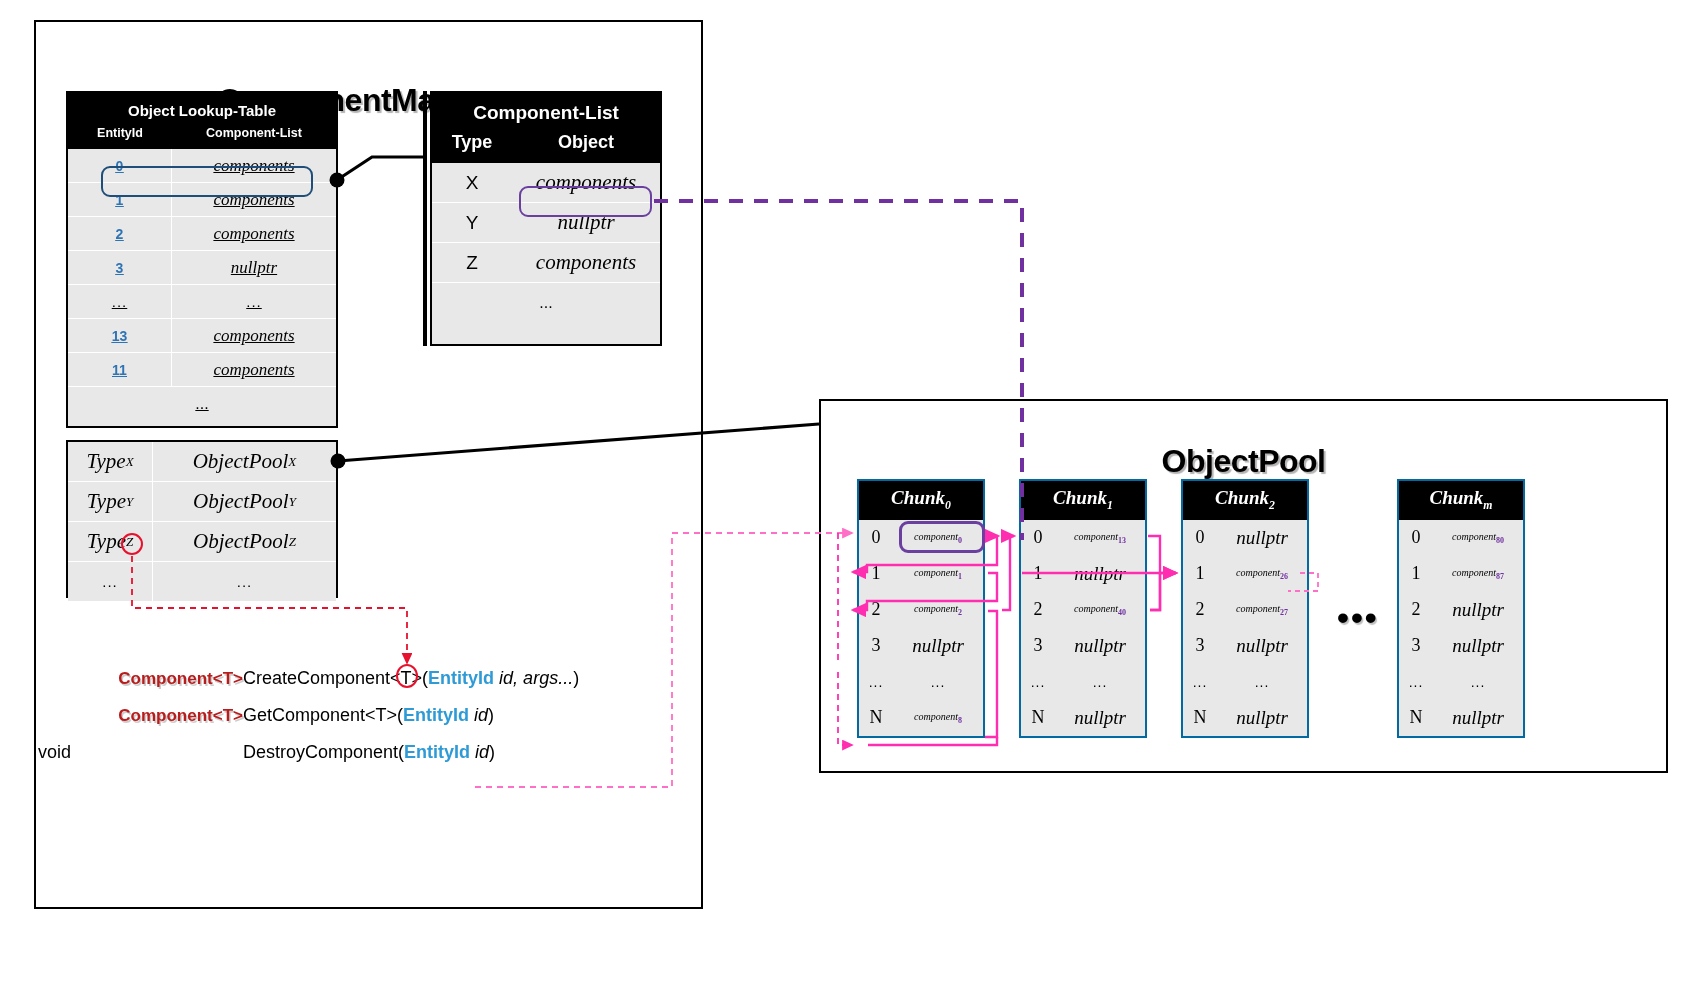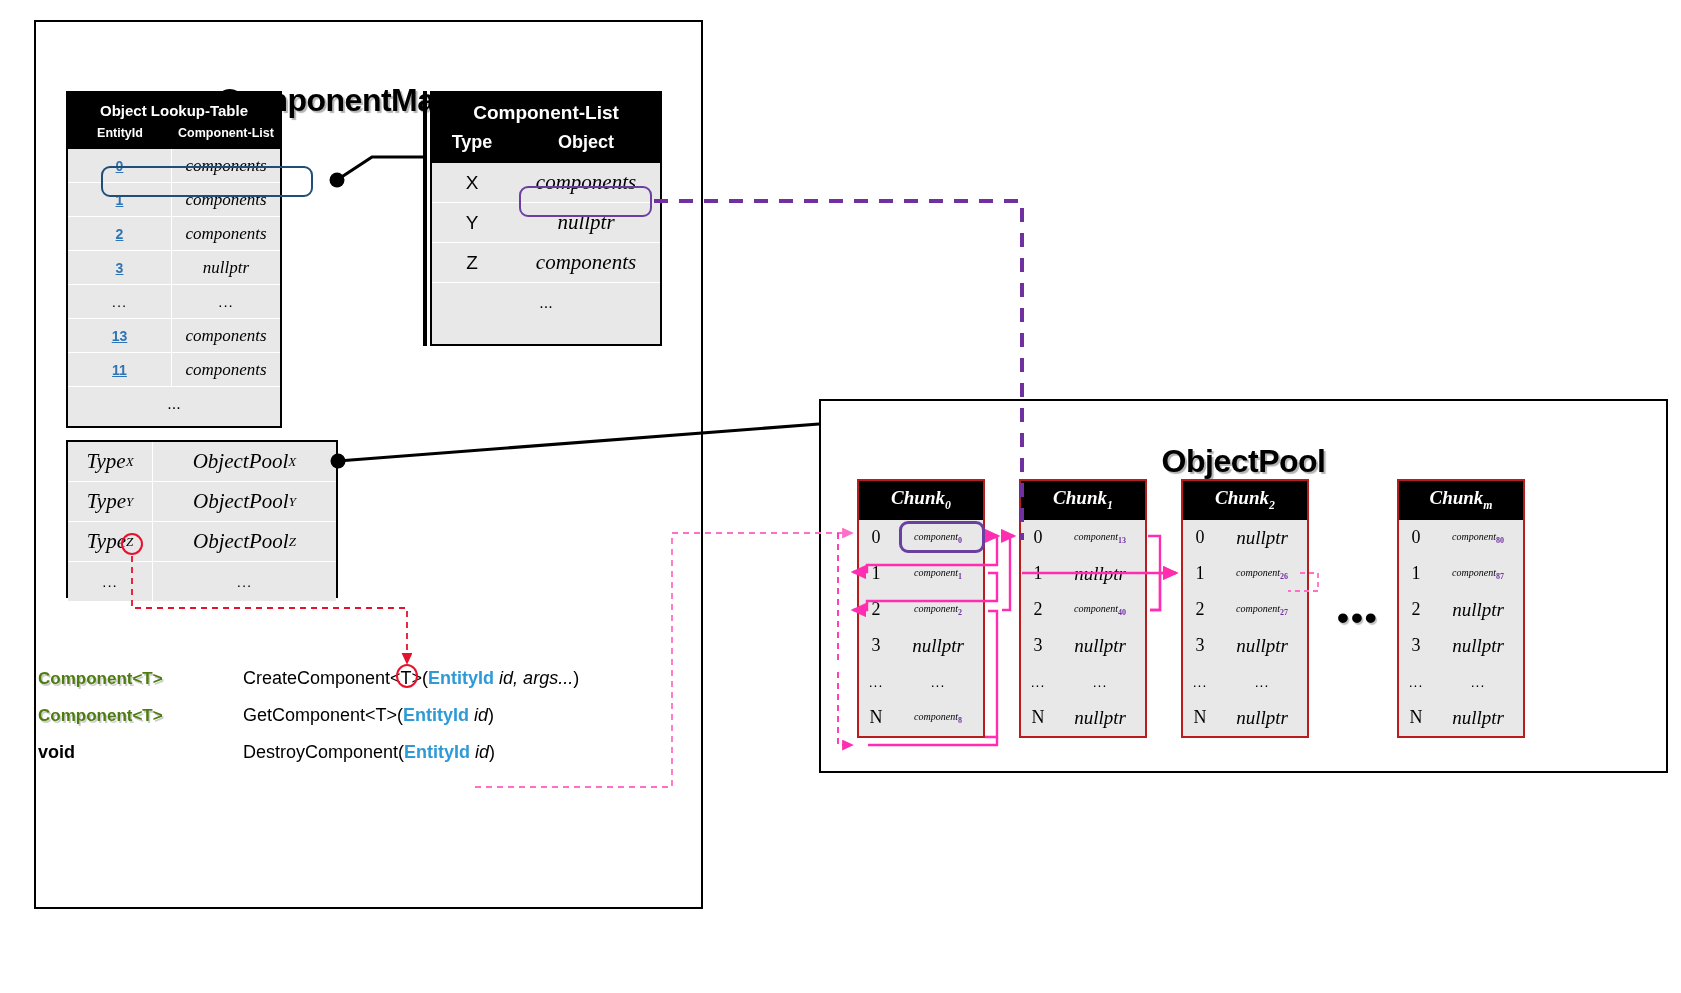--- a/index.html
+++ b/index.html
@@ -22,21 +22,21 @@
   
   .tbl{position:absolute;border:2px solid #000;background:#e8e8e8;
        box-sizing:border-box;}
   .thead{background:#000;color:#fff;text-align:center;font-weight:bold;}
   .trow{display:flex;background:#e8e8e8;border-bottom:1.5px solid #fff;}
   .trow:last-child{border-bottom:none;}
   .cell{display:flex;align-items:center;justify-content:center;
         box-sizing:border-box;}
 
   
-  #lookup{left:66px;top:91px;width:216px;height:337px;}
+  #lookup{left:66px;top:91px;width:272px;height:337px;text-decoration:underline;}
   #lookup .t1{font-size:15px;padding:9px 0 7px;}
   #lookup .t2{display:flex;font-size:12.5px;padding-bottom:9px;}
   #lookup .t2 .c{flex:1;text-align:center;}
   #lookup .t2 .c.a{flex:0 0 104px;}
   #lookup .trow{height:33px;}
   #lookup .c-id{flex:0 0 104px;justify-content:center;
      color:#2e74b5;font-weight:bold;font-size:14px;
      text-decoration:underline;border-right:1.5px solid #fff;}
   #lookup .c-val{flex:1;font-family:"Liberation Serif",serif;
      font-style:italic;font-size:17px;}
@@ -83,29 +83,29 @@
      border:2.2px solid #e8112d;border-radius:50%;box-sizing:border-box;}
   
   #t-circle{position:absolute;left:396px;top:664px;width:22px;height:24px;
      border:2.2px solid #e8112d;border-radius:50%;box-sizing:border-box;}
 
   
   #methods{position:absolute;left:38px;top:660px;width:640px;}
   .mrow{display:flex;align-items:center;height:37px;}
   .mret{width:205px;font-weight:bold;font-size:17px;
      text-shadow:1.5px 1.5px 0 rgba(0,0,0,.20);}
-  .mret.purple{color:#4d7c0f;}
+  .mret.purple{color:#b91c1c;text-align:right;}
   .mret.pink{color:#ff2eb0;}
-  .mret.plain{color:#000;font-weight:bold;text-shadow:none;font-size:18px;}
+  .mret.plain{color:#000;font-weight:normal;text-shadow:none;font-size:18px;}
   .msig{font-size:18px;white-space:nowrap;}
   .msig .kw{color:#2e9bd6;font-weight:bold;}
   .msig .it{font-style:italic;}
 
   
-  .chunk{position:absolute;border:2px solid #b91c1c;background:#e8e8e8;
+  .chunk{position:absolute;border:2px solid #0369a1;background:#e8e8e8;
      box-sizing:border-box;width:128px;}
   .chunk .chead{background:#000;color:#fff;text-align:center;
      font-family:"Liberation Serif",serif;font-weight:bold;font-style:italic;
      font-size:19px;padding:6px 0 7px;}
   .crow{display:flex;align-items:center;height:36px;}
   .crow .idx{flex:0 0 34px;text-align:center;
      font-family:"Liberation Serif",serif;font-size:18px;}
   .crow .val{flex:1;text-align:center;
      font-family:"Liberation Serif",serif;font-style:italic;}
   .crow .val.comp{font-size:10px;}

